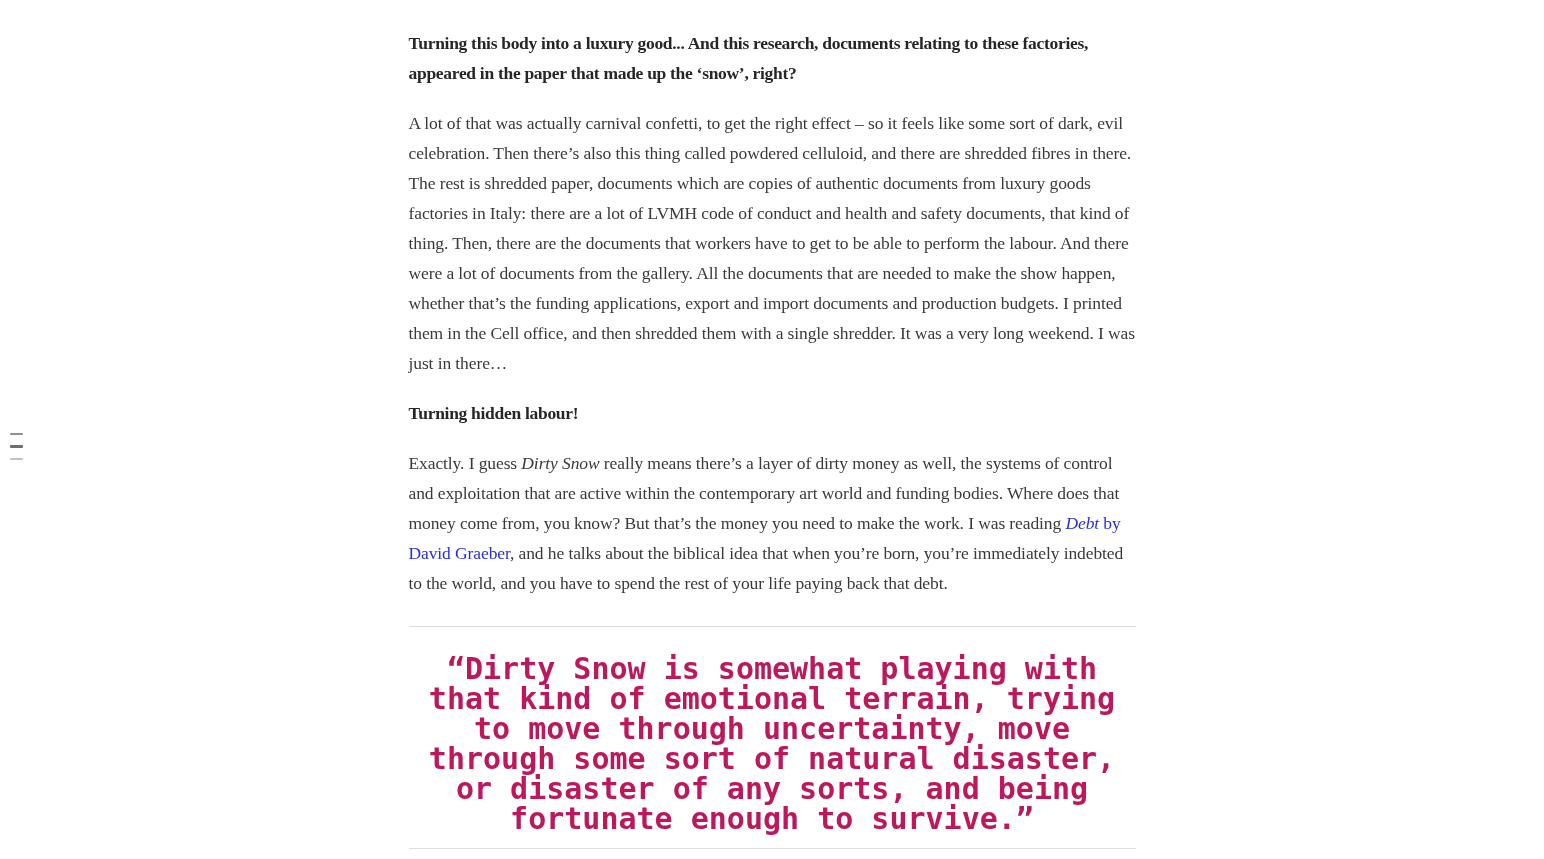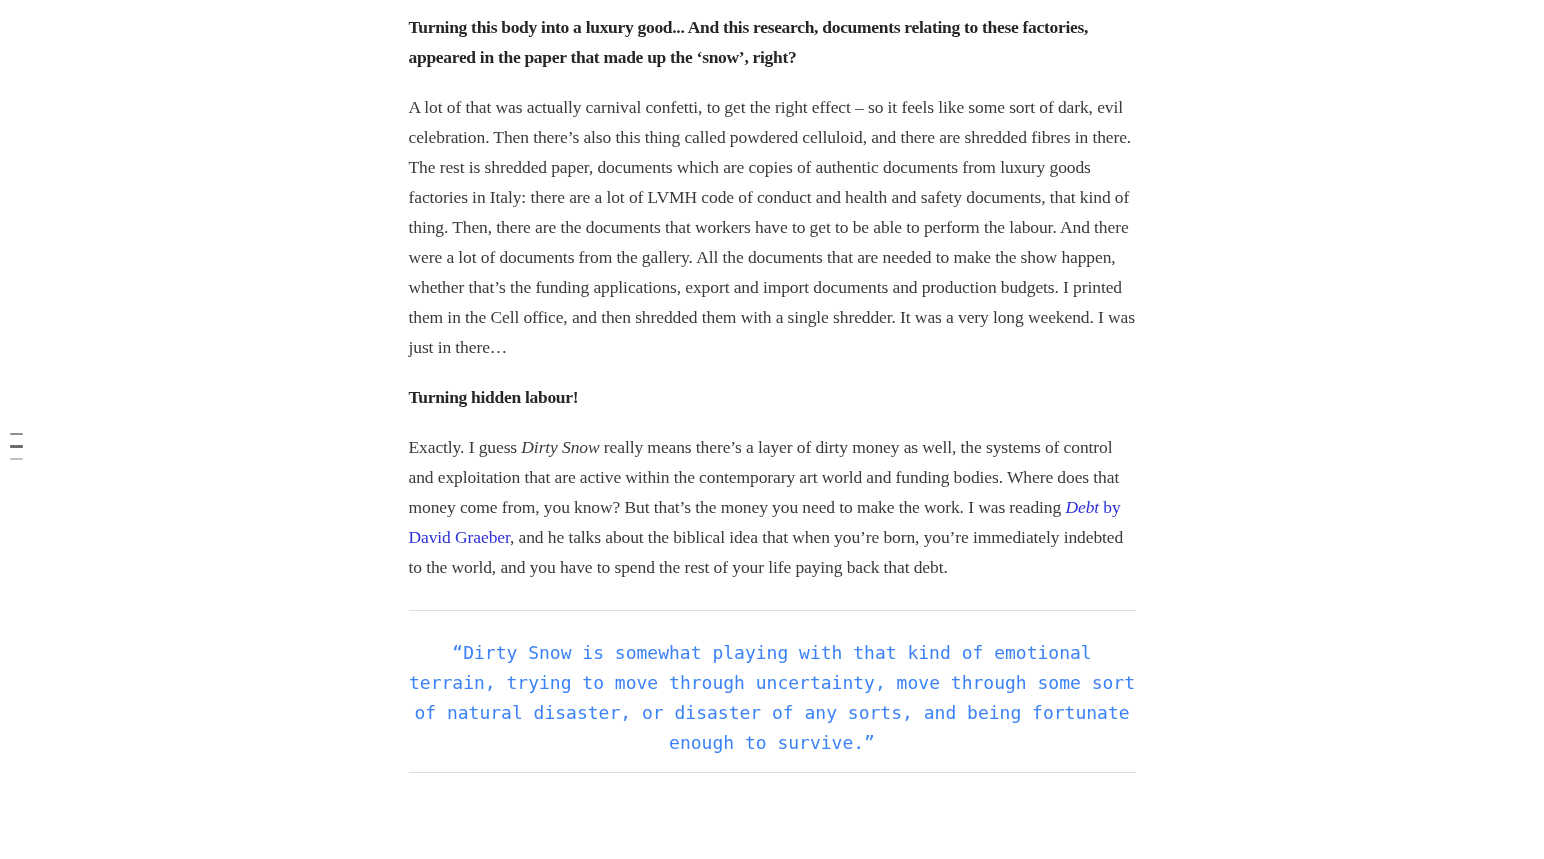--- a/index.html
+++ b/index.html
@@ -17,21 +17,21 @@
     width: 14px;
     cursor: pointer;
   }
   .side-menu .bar { width: 13px; border-radius: 1px; }
   .side-menu .bar1 { height: 2px; background: #8f8f8f; }
   .side-menu .bar2 { height: 3px; background: #6e6e6e; margin-top: 10px; }
   .side-menu .bar3 { height: 2px; background: #c2c2c2; margin-top: 10px; }
 
   main.article {
     width: 727px;
-    margin: 0 auto;
+    margin: 16px auto;
     padding-top: 12px;
     font-family: "Liberation Serif", serif;
     font-size: 17.5px;
     line-height: 30px;
     letter-spacing: -0.1px;
     color: #3a3a3a;
   }
   p { margin: 0 0 20px 0; }
   p.question {
     font-weight: bold;
@@ -47,26 +47,26 @@
   hr.rule {
     border: none;
     border-top: 1px solid #dddddd;
     margin: 28px 0 0 0;
   }
   hr.rule-bottom { margin-top: 14px; }
   blockquote.pull-quote {
     margin: 27px 0 0 0;
     padding: 0;
     font-family: "DejaVu Sans Mono", monospace;
-    font-weight: normal;
-    font-size: 18px;
+    font-weight: bold;
+    font-size: 30px;
     line-height: 30px;
     letter-spacing: 0;
     text-align: center;
-    color: #3b82f6;
+    color: #be185d;
   }
 </style>
 </head>
 <body>
 
 <div class="side-menu">
   <div class="bar bar1"></div>
   <div class="bar bar2"></div>
   <div class="bar bar3"></div>
 </div>

